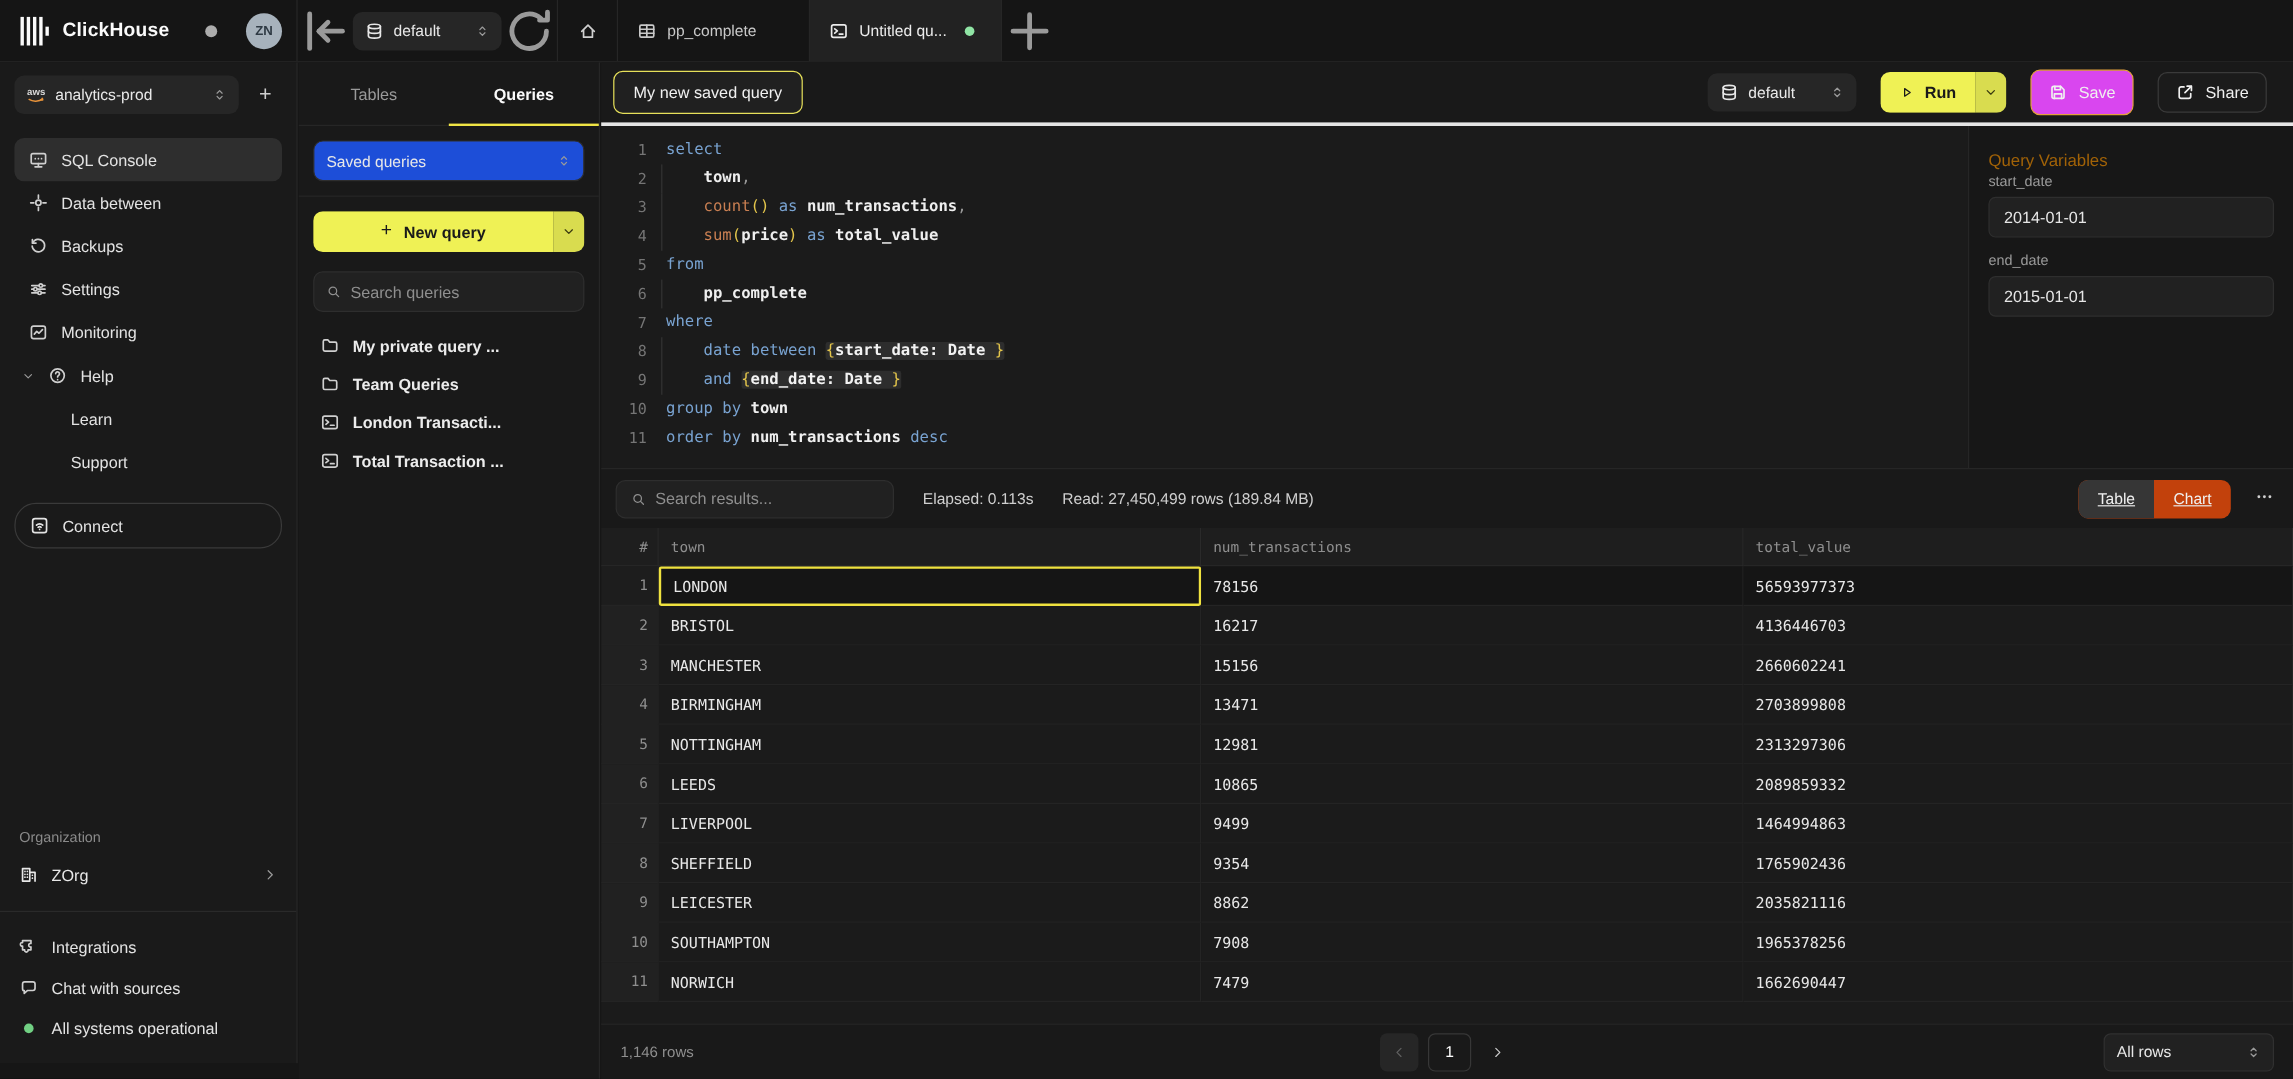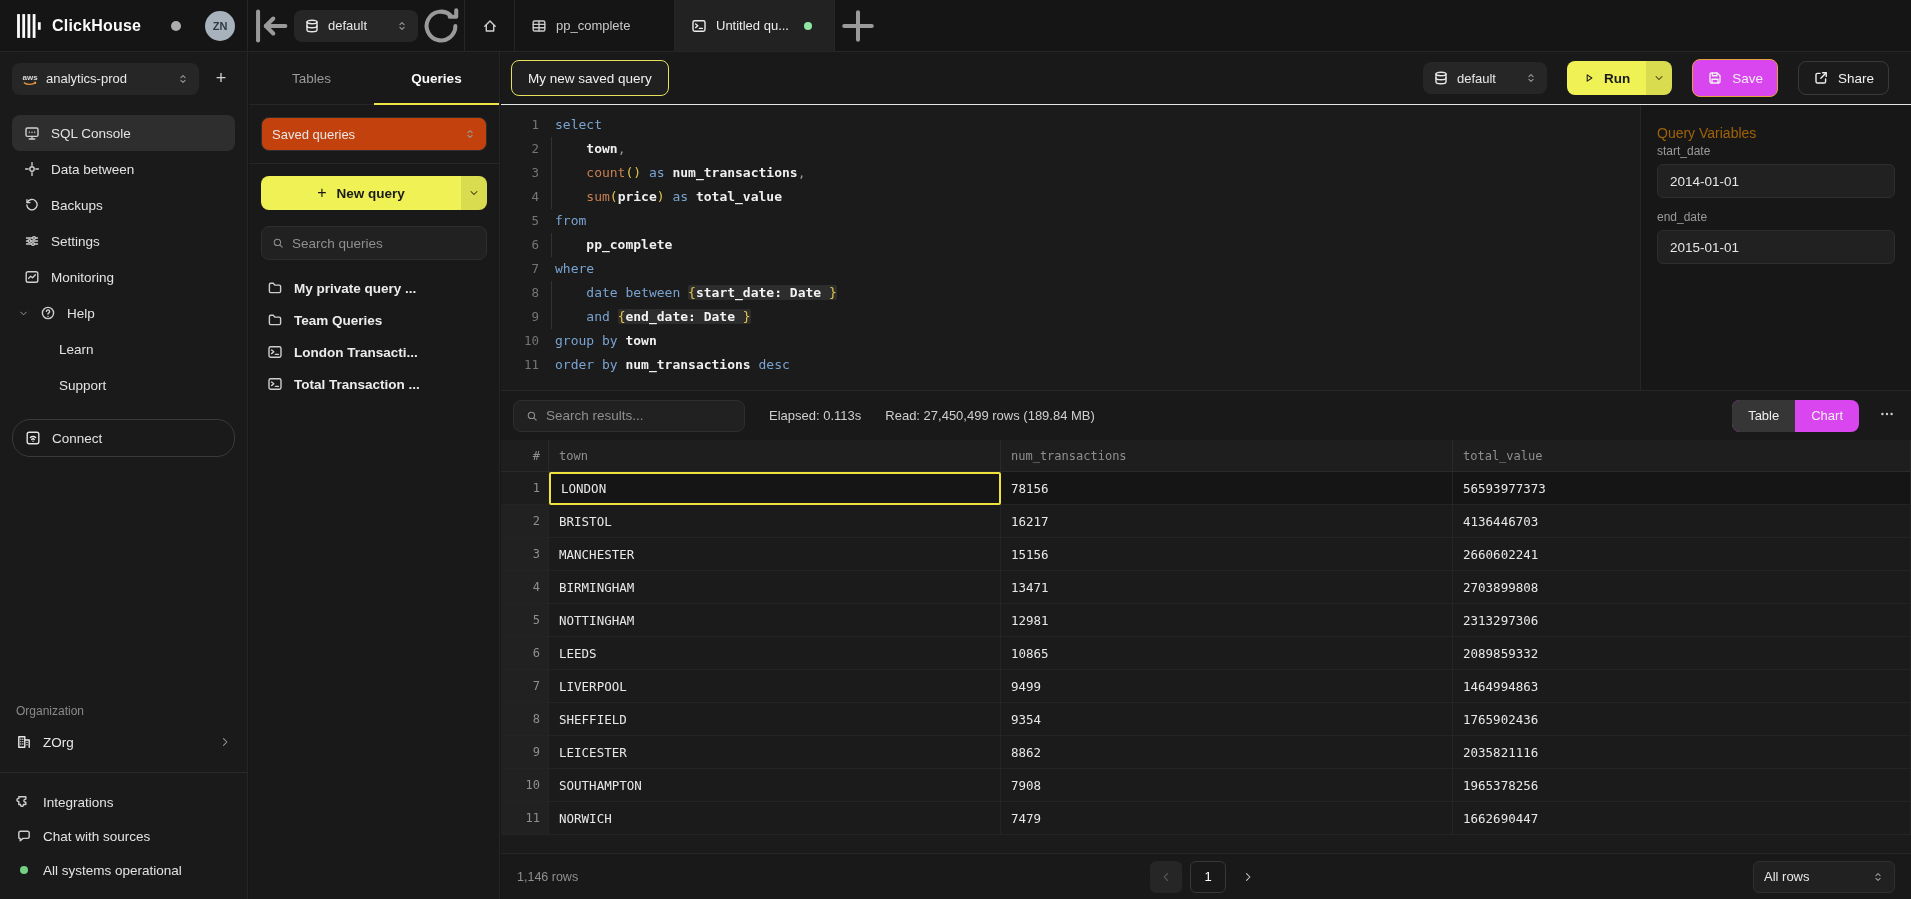--- a/index.html
+++ b/index.html
@@ -35,21 +35,21 @@
              border-right:1px solid #262626; color:#c9c9c9; cursor:pointer; }
   .top-tab.active { background:#222222; color:#ececec; }
   .top-tab-label { font-size:13px; }
   .dirty-dot { width:8px; height:8px; border-radius:50%; background:#90e5a5; margin-left:6px; }
   .icon { display:inline-flex; width:16px; height:16px; color:inherit; flex:0 0 auto; }
   .icon svg { width:100%; height:100%; }
   .icon.sm { width:12px; height:12px; }
   .chev { color:#9a9a9a; }
 
   
-  .sidebar { position:absolute; top:52px; left:0; bottom:0; width:248px; background:#1a1a1a;
+  .sidebar { position:absolute; top:52px; left:0; bottom:13px; width:248px; background:#1a1a1a;
              border-right:1px solid #262626; display:flex; flex-direction:column; }
   .sidebar-head { height:53px; display:flex; align-items:center; padding:0 14px 0 12px; gap:10px; }
   .ws-pill { flex:1; background:#262626; cursor:pointer; }
   .ws-pill .chev { margin-left:auto; }
   .plus-btn { background:none; border:none; color:#cfcfcf; font-size:18px; width:24px; height:24px;
               display:flex; align-items:center; justify-content:center; cursor:pointer; }
   .nav { padding:10px 12px 0; }
   .nav-item { height:36px; display:flex; align-items:center; gap:11px; padding:0 12px;
               border-radius:8px; color:#e3e3e3; font-size:13.5px; cursor:pointer; }
   .nav-item .icon { color:#cfcfcf; }
@@ -69,42 +69,42 @@
 
   
   .qpanel { position:absolute; top:52px; left:249px; bottom:0; width:251px; background:#191919;
             border-right:1px solid #262626; display:flex; flex-direction:column; }
   .qtabs { height:53px; display:flex; border-bottom:1px solid #262626; }
   .qtab { flex:1; display:flex; align-items:center; justify-content:center; font-size:13.5px;
           color:#9a9a9a; position:relative; cursor:pointer; }
   .qtab.active { color:#fafafa; font-weight:700; }
   .qtab.active::after { content:""; position:absolute; bottom:-1px; left:0; right:0; height:2px; background:#efe445; }
   .qbody { padding:12px; }
-  .select-pill { width:100%; background:#c2410c; border:1px solid #2e2e2e; border-radius:8px;
+  .select-pill { width:100%; background:#1d4ed8; border:1px solid #2e2e2e; border-radius:8px;
                  height:34px; display:flex; align-items:center; padding:0 10px; gap:8px; cursor:pointer; }
   .select-pill .chev { margin-left:auto; }
   .full-div { height:1px; background:#262626; margin:12px -12px; }
   .new-query { display:flex; height:34px; border-radius:8px; overflow:hidden; cursor:pointer; }
   .nq-main { flex:1; background:#eff155; color:#1a1a1a; display:flex; align-items:center;
              justify-content:center; gap:10px; font-size:13.5px; font-weight:700; }
   .nq-plus { font-size:16px; font-weight:400; }
   .nq-chev { width:26px; background:#d9dc4f; color:#3a3a10; display:flex; align-items:center; justify-content:center; }
   .search-box { background:#212121; border:1px solid #2e2e2e; border-radius:8px; height:34px;
                 display:flex; align-items:center; gap:8px; padding:0 10px; color:#8f8f8f; margin-top:16px; }
   .search-box input { background:none; border:none; outline:none; color:#e8e8e8; font-size:13.5px;
                       font-family:"Liberation Sans",sans-serif; width:100%; }
   .search-box input::placeholder { color:#8f8f8f; }
   .qlist { margin-top:12px; }
   .qlist-item { height:32px; display:flex; align-items:center; gap:11px; padding:0 6px;
                 font-size:13.5px; font-weight:700; color:#ececec; cursor:pointer; border-radius:6px; }
   .qlist-item .icon { color:#cfcfcf; }
 
   
   .main { position:absolute; top:52px; left:501px; right:0; bottom:0; display:flex; flex-direction:column; background:#1b1b1b; }
-  .main-toolbar { height:53px; border-bottom:1px solid #e5e5e5; display:flex; align-items:center;
+  .main-toolbar { height:53px; border-bottom:3px solid #e5e5e5; display:flex; align-items:center;
                   padding:0 22px 0 10px; gap:20px; background:#191919; }
   .savedq-tab { height:36px; border:1.5px solid #e6e05a; border-radius:8px; background:#202020;
                 display:flex; align-items:center; padding:0 16px; font-size:13.5px; color:#f0f0f0; cursor:pointer; }
   .mt-right { margin-left:auto; display:flex; align-items:center; gap:20px; }
   .run-btn { display:flex; height:34px; border-radius:8px; overflow:hidden; cursor:pointer; }
   .run-main { background:#eff155; color:#1a1a1a; display:flex; align-items:center; gap:9px;
               padding:0 16px; font-size:13.5px; font-weight:700; }
   .run-main .icon { color:#1a1a1a; }
   .run-chev { width:26px; background:#d9dc4f; color:#3a3a10; display:flex; align-items:center; justify-content:center; }
   .save-btn { height:38px; border:1.5px solid #e2a13c; border-radius:8px; background:#d946ef;
@@ -134,21 +134,21 @@
   .var-label { font-size:12px; color:#9a9a9a; margin-bottom:6px; }
   .var-input { width:100%; height:34px; background:#212121; border:1px solid #2e2e2e; border-radius:6px;
                color:#e6e6e6; font-size:13.5px; padding:0 12px; margin-bottom:12px;
                font-family:"Liberation Sans",sans-serif; outline:none; }
 
   .results-toolbar { height:50px; border-top:1px solid #262626; display:flex; align-items:center;
                      gap:24px; padding:0 12px; background:#191919; }
   .results-toolbar .search-box { margin-top:0; width:232px; height:32px;padding-left:12px; }
   .stat { font-size:13px; color:#cfcfcf; }
   .rt-right { margin-left:auto; display:flex; align-items:center; gap:16px; }
-  .segmented { display:flex; height:32px; border-radius:8px; overflow:hidden; background:#d946ef; }
+  .segmented { display:flex; height:32px; border-radius:8px; overflow:hidden; background:#c2410c;text-decoration:underline; }
   .seg-btn { padding:0 16px; display:flex; align-items:center; font-size:13px; color:#f0f0f0; cursor:pointer; }
   .seg-btn.active { background:#363636; }
   .more-btn { color:#cfcfcf; background:none; border:none; cursor:pointer; width:24px; height:24px; }
 
   .table-wrap { flex:1; background:#1b1b1b; overflow:hidden; }
   .rtable { display:grid; grid-template-columns:48px 452px 452px 1fr;
             font-family:"DejaVu Sans Mono", monospace; }
   .th { height:32px; display:flex; align-items:center; padding:0 10px; font-size:12px; color:#8f8f8f;
         background:#1e1e1e; border-bottom:1px solid #2a2a2a; border-right:1px solid #2a2a2a; }
   .th.c0 { justify-content:flex-end; padding-right:8px; }

